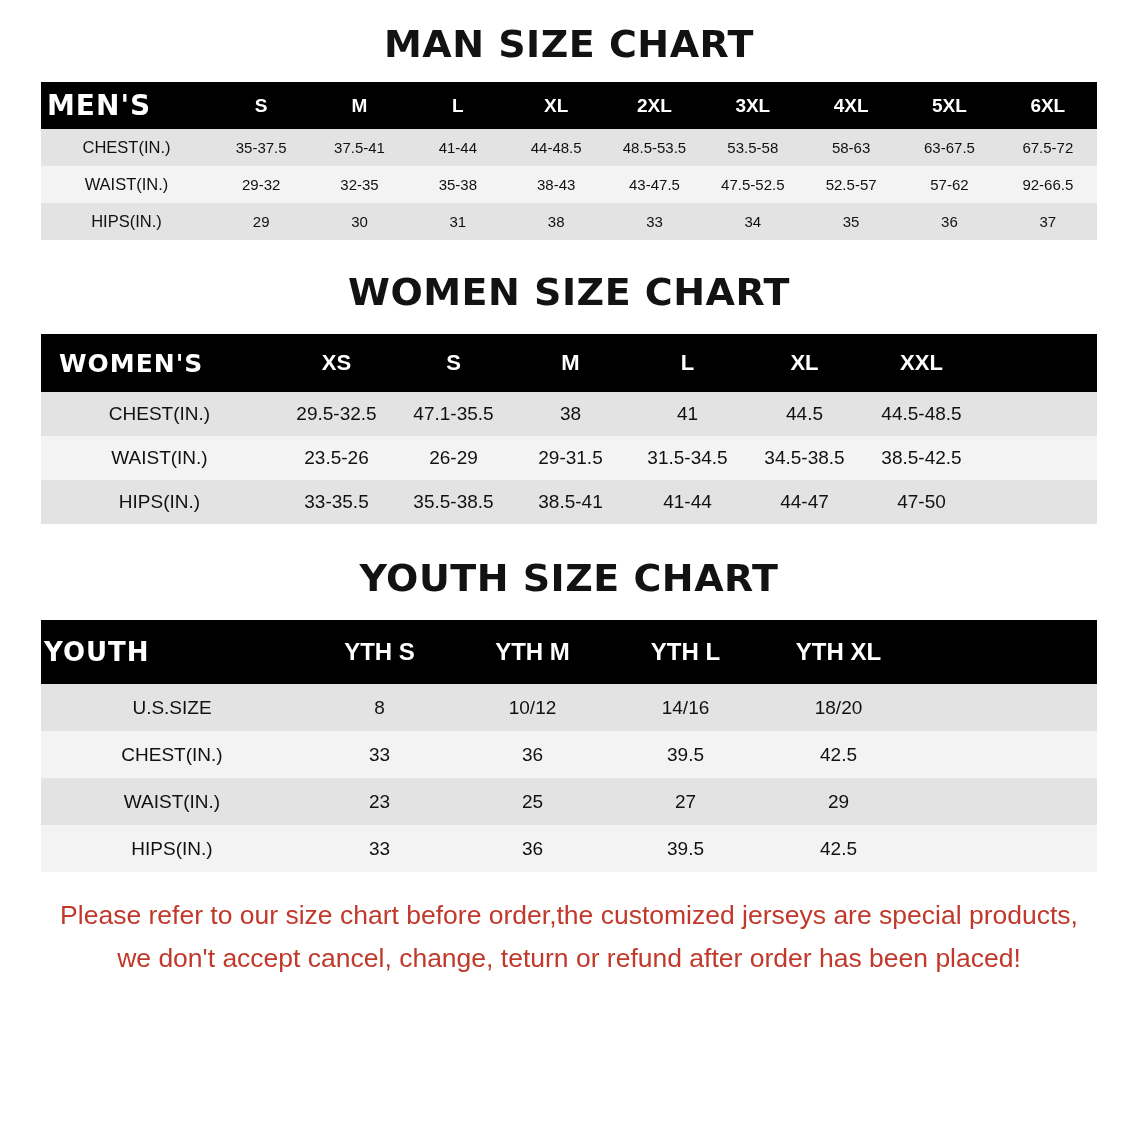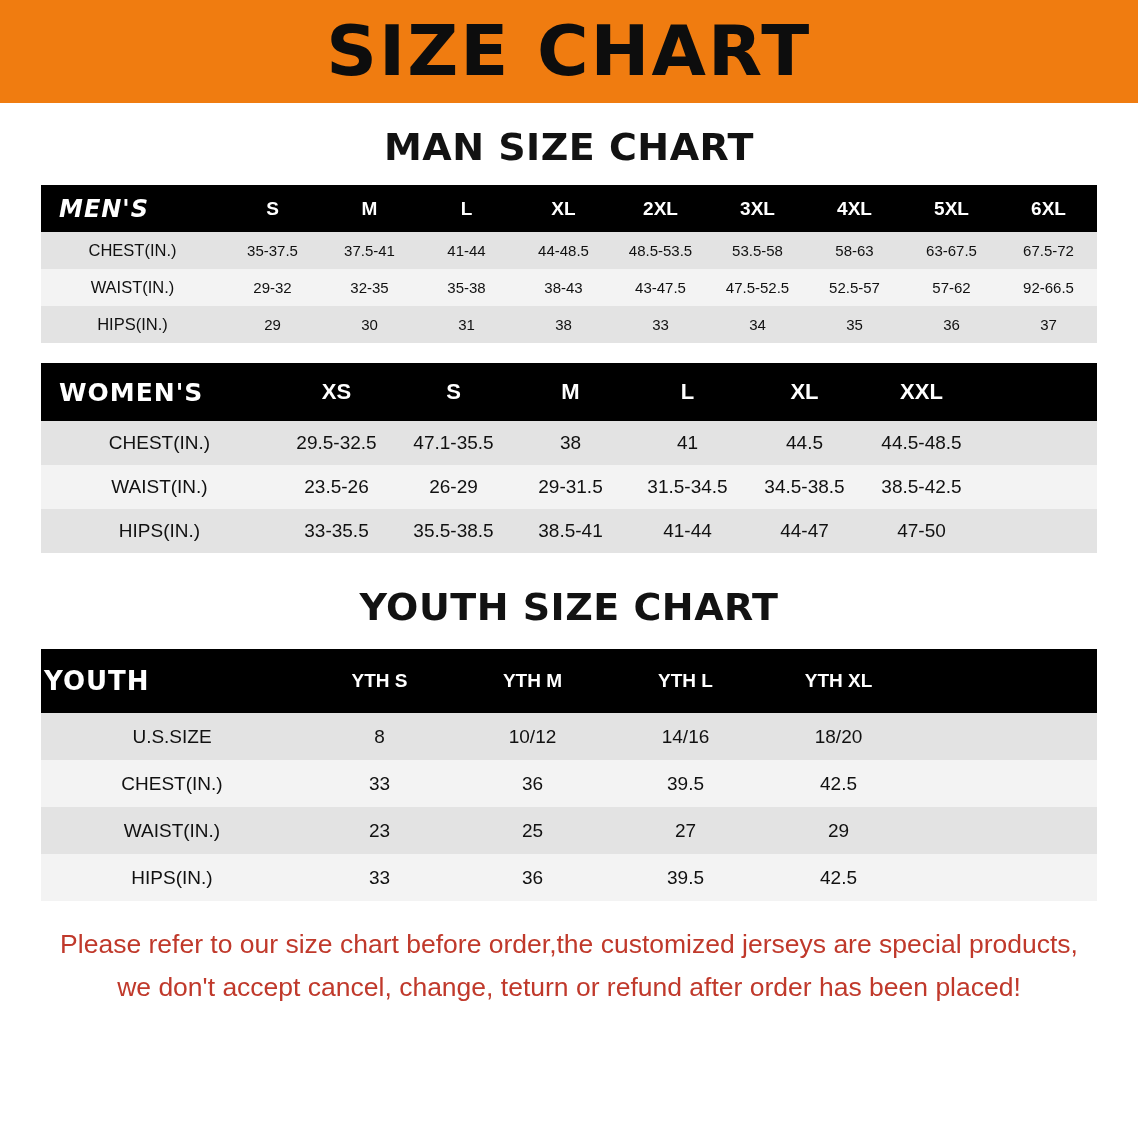--- a/index.html
+++ b/index.html
@@ -82,54 +82,51 @@
   table.sz tbody td.rowlabel {
     text-align: center;
     color: #111111;
   }
   tr.shade td { background: #e3e3e3; }
   tr.plain td { background: #f3f3f3; }
 
   
   #men-table-wrap { width: 1056px; margin-top: 16px; }
   #men-table thead th { height: 45px; font-size: 19px; }
-  #men-table thead th.rowlabel { font-size: 24px; padding-left: 18px; font-style: italic; }
+  #men-table thead th.rowlabel { font-size: 28px; padding-left: 6px; }
   #men-table tbody td { height: 35px; font-size: 15px; }
   #men-table tbody td.rowlabel { font-size: 16.5px; }
 
   
   #women-table-wrap { width: 1056px; margin-top: 20px; }
   #women-table thead th { height: 56px; font-size: 22px; }
   #women-table thead th.rowlabel { font-size: 25px; padding-left: 18px; }
   #women-table tbody td { height: 42px; font-size: 19px; }
 
   
   #youth-table-wrap { width: 1056px; margin-top: 20px; }
-  #youth-table thead th { height: 62px; font-size: 19px; }
+  #youth-table thead th { height: 62px; font-size: 24px; }
   #youth-table thead th.rowlabel { font-size: 26px; padding-left: 3px; }
   #youth-table tbody td { height: 45px; font-size: 19px; }
 
   
   .note {
     margin: 22px 34px 0 34px;
     text-align: center;
     color: #c0392b;
     font-family: "Liberation Sans", sans-serif;
     font-size: 26.5px;
     line-height: 1.62;
   }
 </style>
 </head>
 <body>
 
 <div class="page">
 
-  <div class="banner">
-    <div class="banner-title">SIZE CHART</div>
-  </div>
 
   <div class="section-title man">MAN SIZE CHART</div>
   <div class="table-wrap" id="men-table-wrap">
     <table class="sz" id="men-table">
       <thead>
         <tr>
           <th class="rowlabel" style="width:164px">MEN'S</th>
           <th>S</th>
           <th>M</th>
           <th>L</th>
@@ -175,20 +172,21 @@
           <td>33</td>
           <td>34</td>
           <td>35</td>
           <td>36</td>
           <td>37</td>
         </tr>
       </tbody>
     </table>
   </div>
 
+  <div class="section-title women">WOMEN SIZE CHART</div>
   <div class="table-wrap" id="women-table-wrap">
     <table class="sz" id="women-table">
       <thead>
         <tr>
           <th class="rowlabel" style="width:218px">WOMEN'S</th>
           <th>XS</th>
           <th>S</th>
           <th>M</th>
           <th>L</th>
           <th>XL</th>

